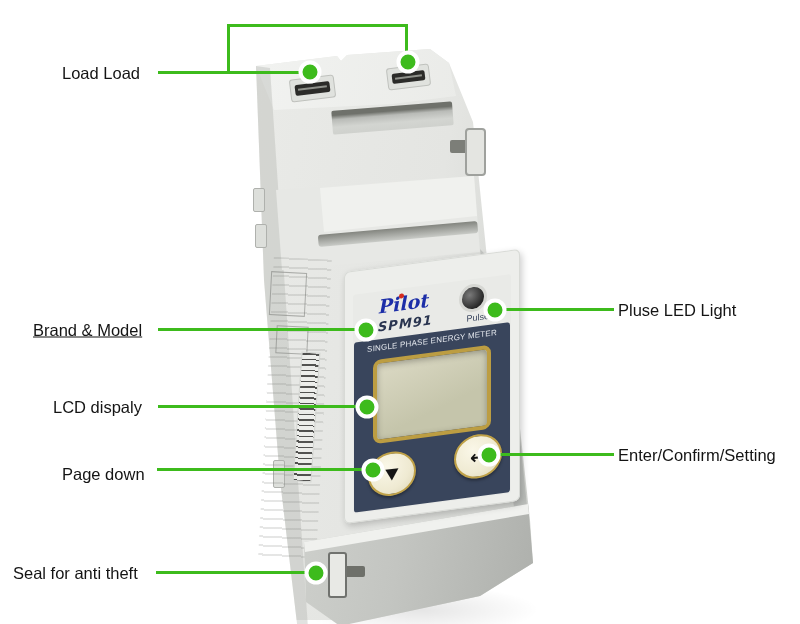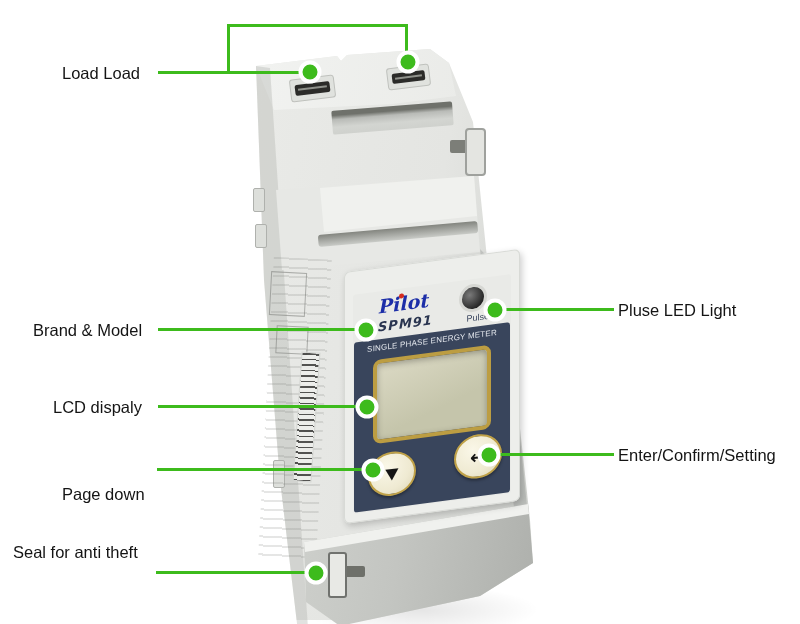--- a/index.html
+++ b/index.html
@@ -172,20 +172,20 @@
   <div class="dot" style="left:310px;top:72px;"></div>
   <div class="dot" style="left:408px;top:62px;"></div>
   <div class="dot" style="left:366px;top:330px;"></div>
   <div class="dot" style="left:367px;top:407px;"></div>
   <div class="dot" style="left:373px;top:470px;"></div>
   <div class="dot" style="left:316px;top:573px;"></div>
   <div class="dot" style="left:495px;top:310px;"></div>
   <div class="dot" style="left:489px;top:455px;"></div>
 
   <div class="lbl" style="left:62px;top:73px;">Load Load</div>
-  <div class="lbl" style="left:33px;top:330px;">Brand &amp; Model</div>
+  <div class="lbl" style="left:33px;top:330px;text-decoration:underline;">Brand &amp; Model</div>
   <div class="lbl" style="left:53px;top:407px;">LCD dispaly</div>
-  <div class="lbl" style="left:62px;top:494px;">Page down</div>
-  <div class="lbl" style="left:13px;top:552px;">Seal for anti theft</div>
+  <div class="lbl" style="left:62px;top:474px;">Page down</div>
+  <div class="lbl" style="left:13px;top:573px;">Seal for anti theft</div>
   <div class="lbl" style="left:618px;top:310px;">Pluse LED Light</div>
   <div class="lbl" style="left:618px;top:455px;">Enter/Confirm/Setting</div>
 
 </div>
 
 </body></html>

